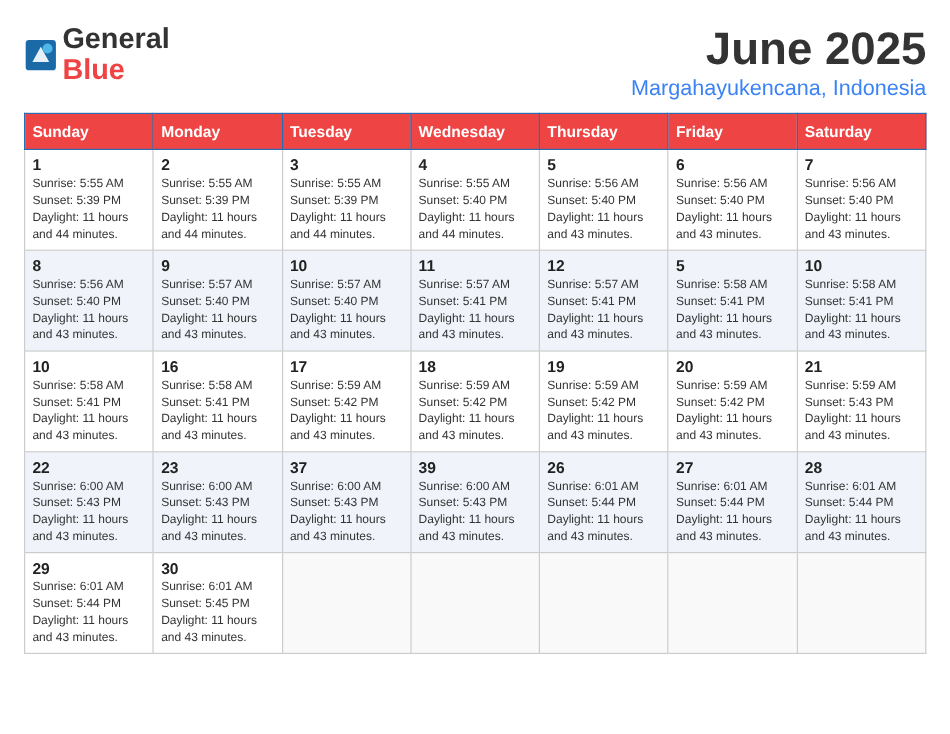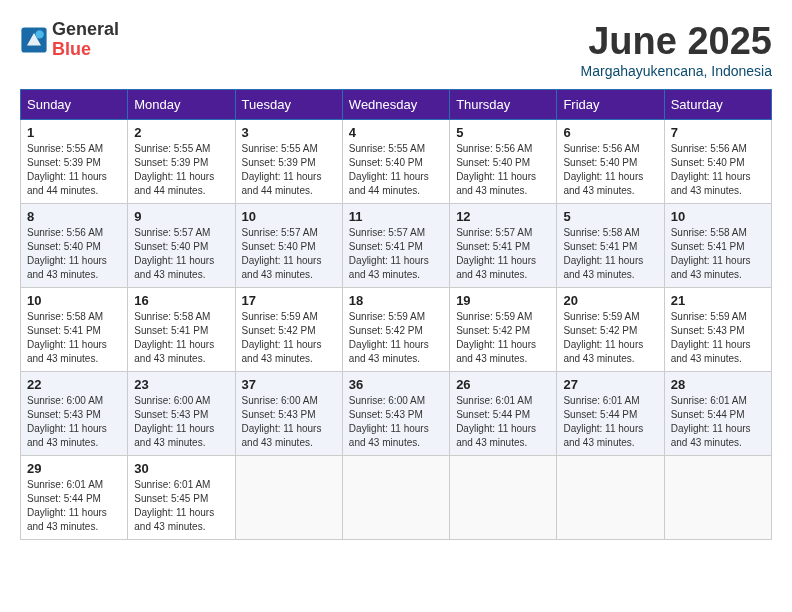--- a/index.html
+++ b/index.html
@@ -15,54 +15,54 @@
       justify-content: space-between;
       align-items: flex-start;
       margin-bottom: 10px;
     }
     .logo {
       display: flex;
       align-items: center;
       gap: 4px;
     }
     .logo-text {
-      font-size: 18px;
+      font-size: 24px;
       font-weight: bold;
       line-height: 1.1;
     }
     .logo-general { color: #333; }
     .logo-blue { color: #ef4444; }
     .logo-icon {
       width: 28px;
       height: 28px;
     }
     .title-block {
       text-align: right;
     }
     .title-block h1 {
       font-size: 38px;
       font-weight: bold;
       color: #333;
     }
     .title-block h2 {
-      font-size: 14px;
-      color: #0c4a6e;
+      font-size: 18px;
+      color: #3b82f6;
       font-weight: normal;
     }
     .calendar {
       width: 100%;
       border-collapse: collapse;
       border: 1px solid #ccc;
     }
     .calendar th {
-      background: #4c1d95;
+      background: #ef4444;
       color: #fff;
       padding: 7px 6px;
       font-size: 13px;
-      font-weight: normal;
+      font-weight: bold;
       text-align: left;
       border: 1px solid #2a6db5;
     }
     .calendar td {
       vertical-align: top;
       border: 1px solid #ccc;
       padding: 5px 6px;
       width: calc(100% / 7);
       min-height: 80px;
       background: #fff;
@@ -217,21 +217,21 @@
         </td>
         <td>
           <span class="day-number">23</span>
           <div class="day-info">Sunrise: 6:00 AM<br>Sunset: 5:43 PM<br>Daylight: 11 hours and 43 minutes.</div>
         </td>
         <td>
           <span class="day-number">37</span>
           <div class="day-info">Sunrise: 6:00 AM<br>Sunset: 5:43 PM<br>Daylight: 11 hours and 43 minutes.</div>
         </td>
         <td>
-          <span class="day-number">36</span>
+          <span class="day-number">39</span>
           <div class="day-info">Sunrise: 6:00 AM<br>Sunset: 5:43 PM<br>Daylight: 11 hours and 43 minutes.</div>
         </td>
         <td>
           <span class="day-number">26</span>
           <div class="day-info">Sunrise: 6:01 AM<br>Sunset: 5:44 PM<br>Daylight: 11 hours and 43 minutes.</div>
         </td>
         <td>
           <span class="day-number">27</span>
           <div class="day-info">Sunrise: 6:01 AM<br>Sunset: 5:44 PM<br>Daylight: 11 hours and 43 minutes.</div>
         </td>

